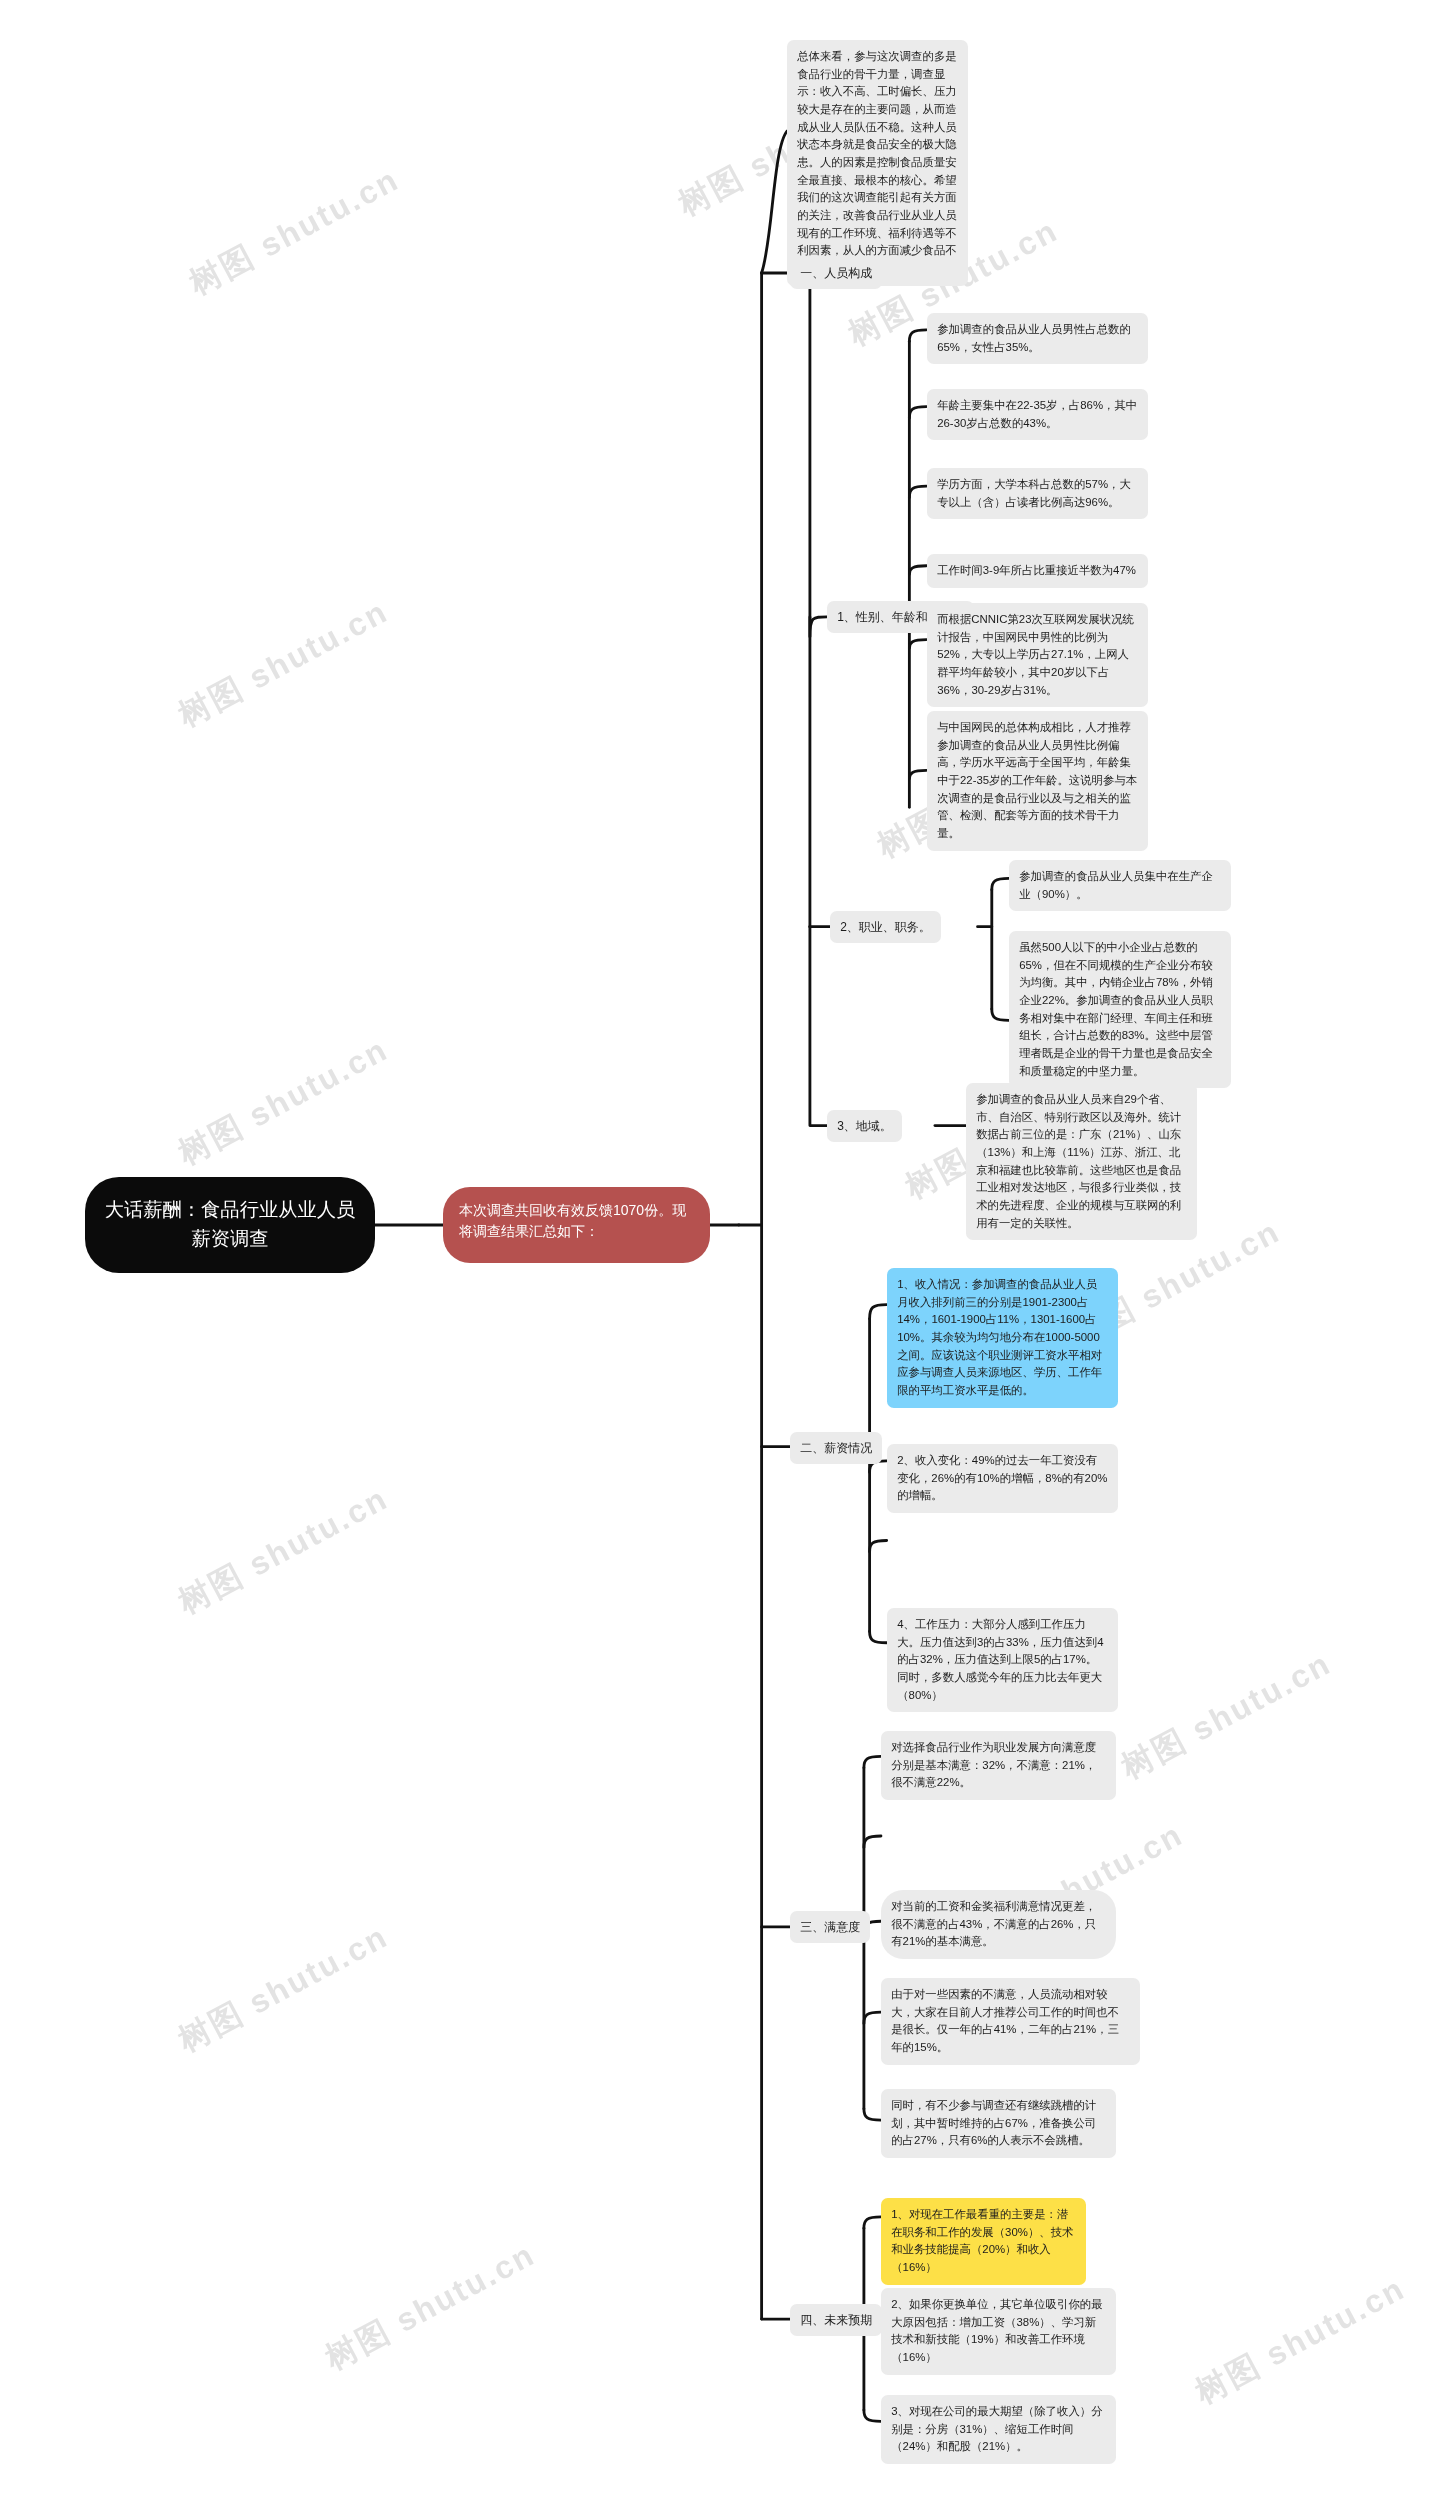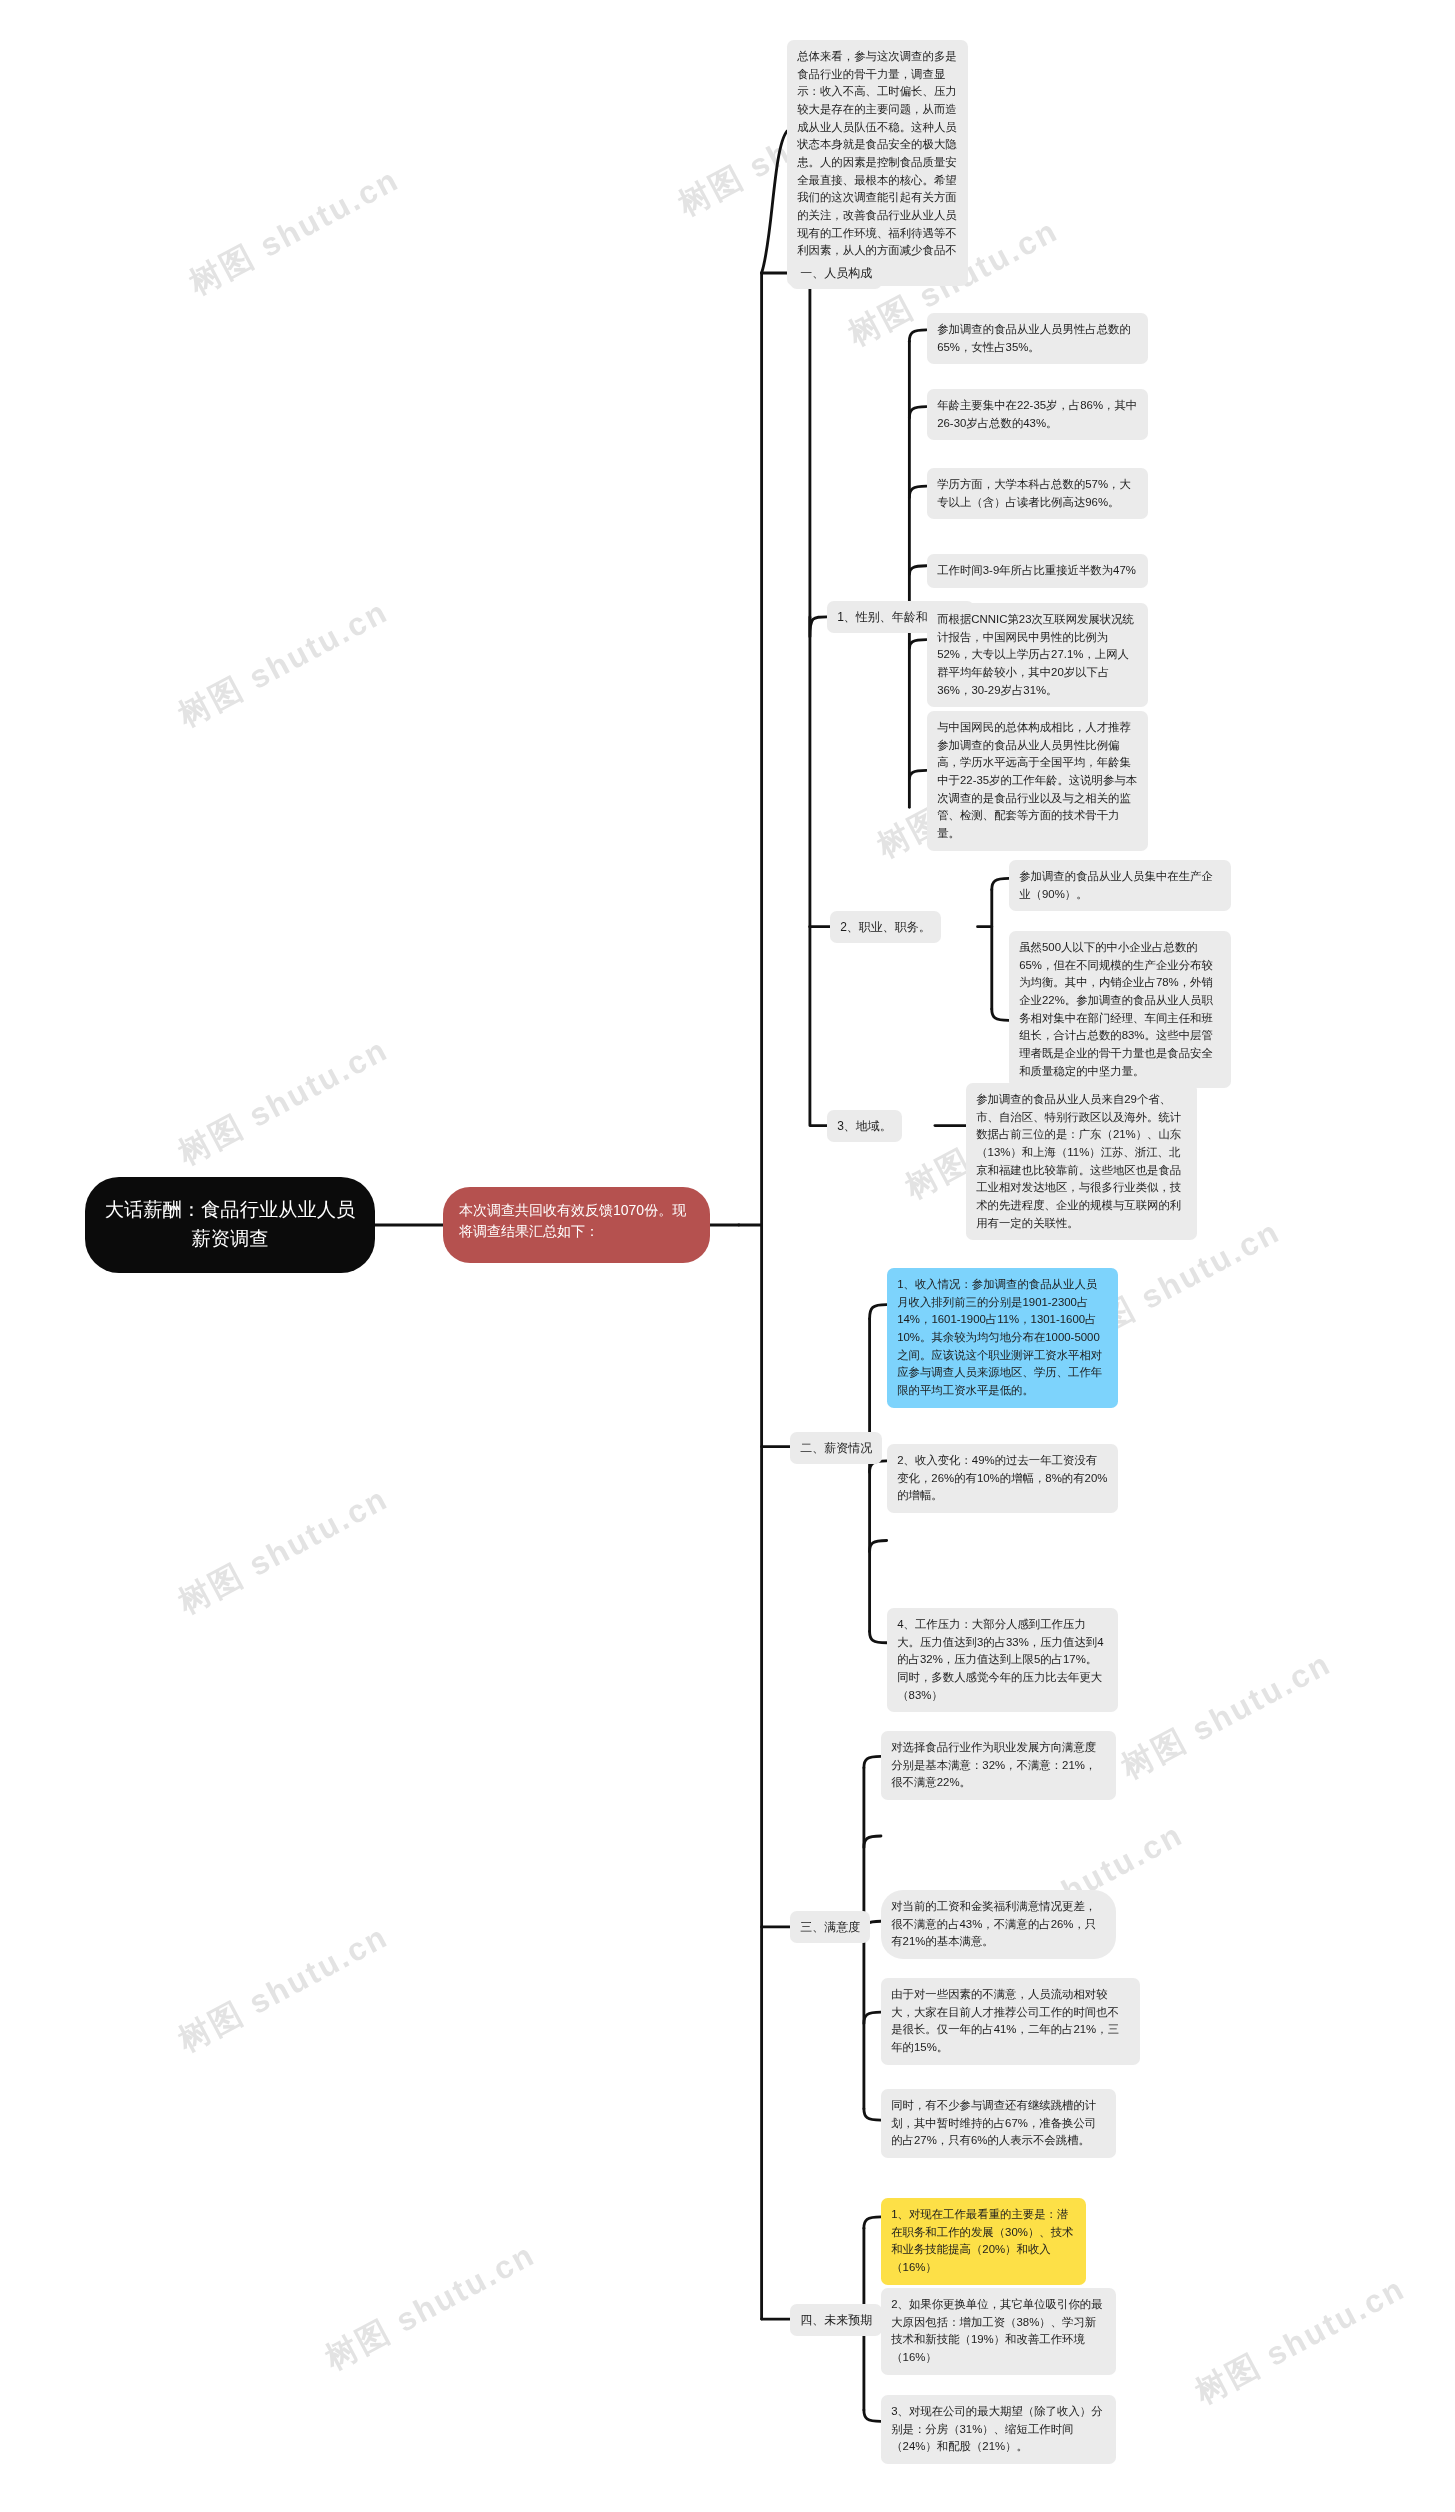--- a/index.html
+++ b/index.html
@@ -209,21 +209,21 @@
     <span>参加调查的食品从业人员来自29个省、市、自治区、特别行政区以及海外。统计数据占前三位的是：广东（21%）、山东（13%）和上海（11%）江苏、浙江、北京和福建也比较靠前。这些地区也是食品工业相对发达地区，与很多行业类似，技术的先进程度、企业的规模与互联网的利用有一定的关联性。</span>
   </div>
 
   <div class="node gray" style="left: 887px; top: 1268px; width: 231px; background: #7dd3fc;">
     <span>1、收入情况：参加调查的食品从业人员月收入排列前三的分别是1901-2300占14%，1601-1900占11%，1301-1600占10%。其余较为均匀地分布在1000-5000之间。应该说这个职业测评工资水平相对应参与调查人员来源地区、学历、工作年限的平均工资水平是低的。</span>
   </div>
   <div class="node gray" style="left: 887px; top: 1444px; width: 231px; background: rgb(235, 235, 235);">
     <span>2、收入变化：49%的过去一年工资没有变化，26%的有10%的增幅，8%的有20%的增幅。</span>
   </div>
   <div class="node gray" style="left: 887px; top: 1608px; width: 231px; background: rgb(235, 235, 235);">
-    <span>4、工作压力：大部分人感到工作压力大。压力值达到3的占33%，压力值达到4的占32%，压力值达到上限5的占17%。同时，多数人感觉今年的压力比去年更大（83%）</span>
+    <span>4、工作压力：大部分人感到工作压力大。压力值达到3的占33%，压力值达到4的占32%，压力值达到上限5的占17%。同时，多数人感觉今年的压力比去年更大（80%）</span>
   </div>
 
   <div class="node gray" style="left: 881px; top: 1731px; width: 235px; background: rgb(235, 235, 235);">
     <span>对选择食品行业作为职业发展方向满意度分别是基本满意：32%，不满意：21%，很不满意22%。</span>
   </div>
   <div class="node gray" style="left: 881px; top: 1890px; width: 235px; background: rgb(235, 235, 235); border-radius: 22px;">
     <span>对当前的工资和金奖福利满意情况更差，很不满意的占43%，不满意的占26%，只有21%的基本满意。</span>
   </div>
   <div class="node gray" style="left: 881px; top: 1978px; width: 259px; background: rgb(235, 235, 235);">
     <span>由于对一些因素的不满意，人员流动相对较大，大家在目前人才推荐公司工作的时间也不是很长。仅一年的占41%，二年的占21%，三年的15%。</span>

